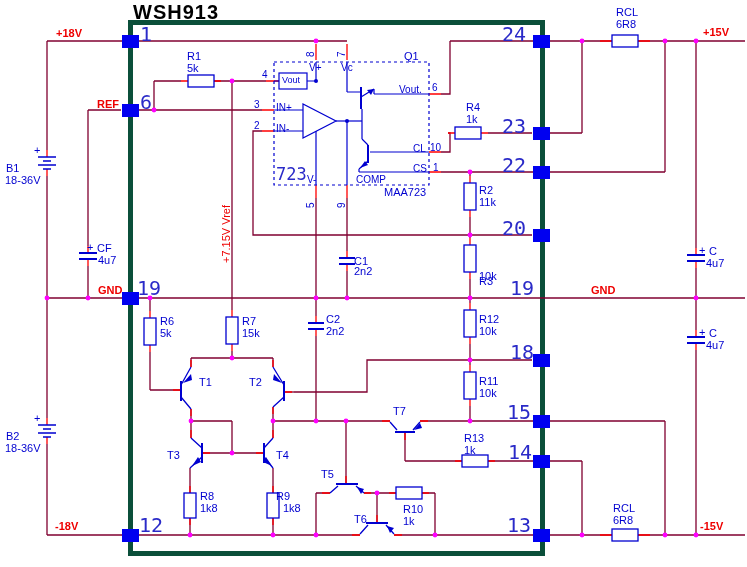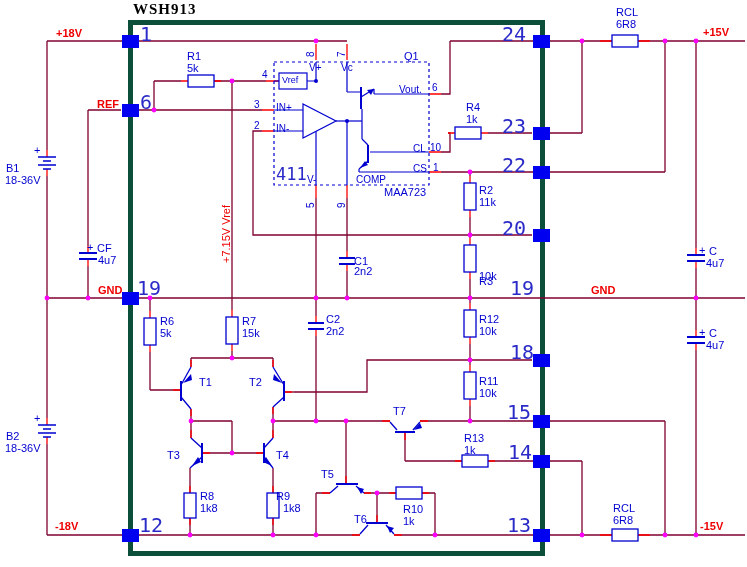--- a/index.html
+++ b/index.html
@@ -5,21 +5,21 @@
   html,body{margin:0;padding:0;background:#fff;}
   #stage{position:relative;width:747px;height:567px;background:#ffffff;overflow:hidden;
          font-family:"Liberation Sans",sans-serif;}
   #stage svg{position:absolute;left:0;top:0;}
   .lbl{position:absolute;line-height:1;white-space:pre;}
   .b{color:#0000d0;font-size:11px;font-family:"Liberation Sans",sans-serif;}
   .s{color:#0000d0;font-size:10px;font-family:"Liberation Sans",sans-serif;}
   .t{color:#0000d0;font-size:9px;font-family:"Liberation Sans",sans-serif;}
   .r{color:#ee0000;font-size:11px;font-weight:bold;font-family:"Liberation Sans",sans-serif;}
   .p{color:#2a2ac8;font-size:20px;font-family:"DejaVu Sans Mono",monospace;}
-  .title{color:#000;font-size:15px;font-weight:bold;font-family:Liberation Serif, serif;letter-spacing:1px;text-align:center;}
+  .title{color:#000;font-size:20px;font-weight:bold;font-family:Liberation Sans, sans-serif;letter-spacing:1px;text-align:center;}
   .rot{transform:rotate(-90deg);transform-origin:0 0;}
   .big{font-size:17px;}
 </style>
 </head>
 <body>
 
 <div id="stage">
 
 <svg width="747" height="567" viewBox="0 0 747 567">
 
@@ -255,31 +255,31 @@
 <span class="lbl p" style="left:502px;top:116px">23</span>
 <span class="lbl p" style="left:502px;top:155px">22</span>
 <span class="lbl p" style="left:502px;top:218px">20</span>
 <span class="lbl p" style="left:510px;top:278px">19</span>
 <span class="lbl p" style="left:510px;top:342px">18</span>
 <span class="lbl p" style="left:507px;top:402px">15</span>
 <span class="lbl p" style="left:508px;top:442px">14</span>
 <span class="lbl p" style="left:507px;top:515px">13</span>
 
 <span class="lbl b" style="left:404px;top:51px">Q1</span>
-<span class="lbl t" style="left:282px;top:76px">Vref</span>
+<span class="lbl t" style="left:282px;top:76px">Vout</span>
 <span class="lbl s" style="left:309px;top:63px">V+</span>
 <span class="lbl s" style="left:341px;top:63px">Vc</span>
 <span class="lbl s" style="left:399px;top:85px">Vout.</span>
 <span class="lbl s" style="left:276px;top:103px">IN+</span>
 <span class="lbl s" style="left:276px;top:124px">IN-</span>
 <span class="lbl s" style="left:413px;top:144px">CL</span>
 <span class="lbl s" style="left:413px;top:164px">CS</span>
 <span class="lbl s" style="left:356px;top:175px">COMP</span>
 <span class="lbl s" style="left:307px;top:175px">V-</span>
-<span class="lbl p big" style="left:276px;top:166px">411</span>
+<span class="lbl p big" style="left:276px;top:166px">723</span>
 <span class="lbl b" style="left:384px;top:187px">MAA723</span>
 
 <span class="lbl s rot" style="left:306px;top:57px">8</span>
 <span class="lbl s rot" style="left:337px;top:57px">7</span>
 <span class="lbl s" style="left:262px;top:70px">4</span>
 <span class="lbl s" style="left:254px;top:100px">3</span>
 <span class="lbl s" style="left:254px;top:121px">2</span>
 <span class="lbl s" style="left:432px;top:83px">6</span>
 <span class="lbl s" style="left:430px;top:143px">10</span>
 <span class="lbl s" style="left:433px;top:163px">1</span>

